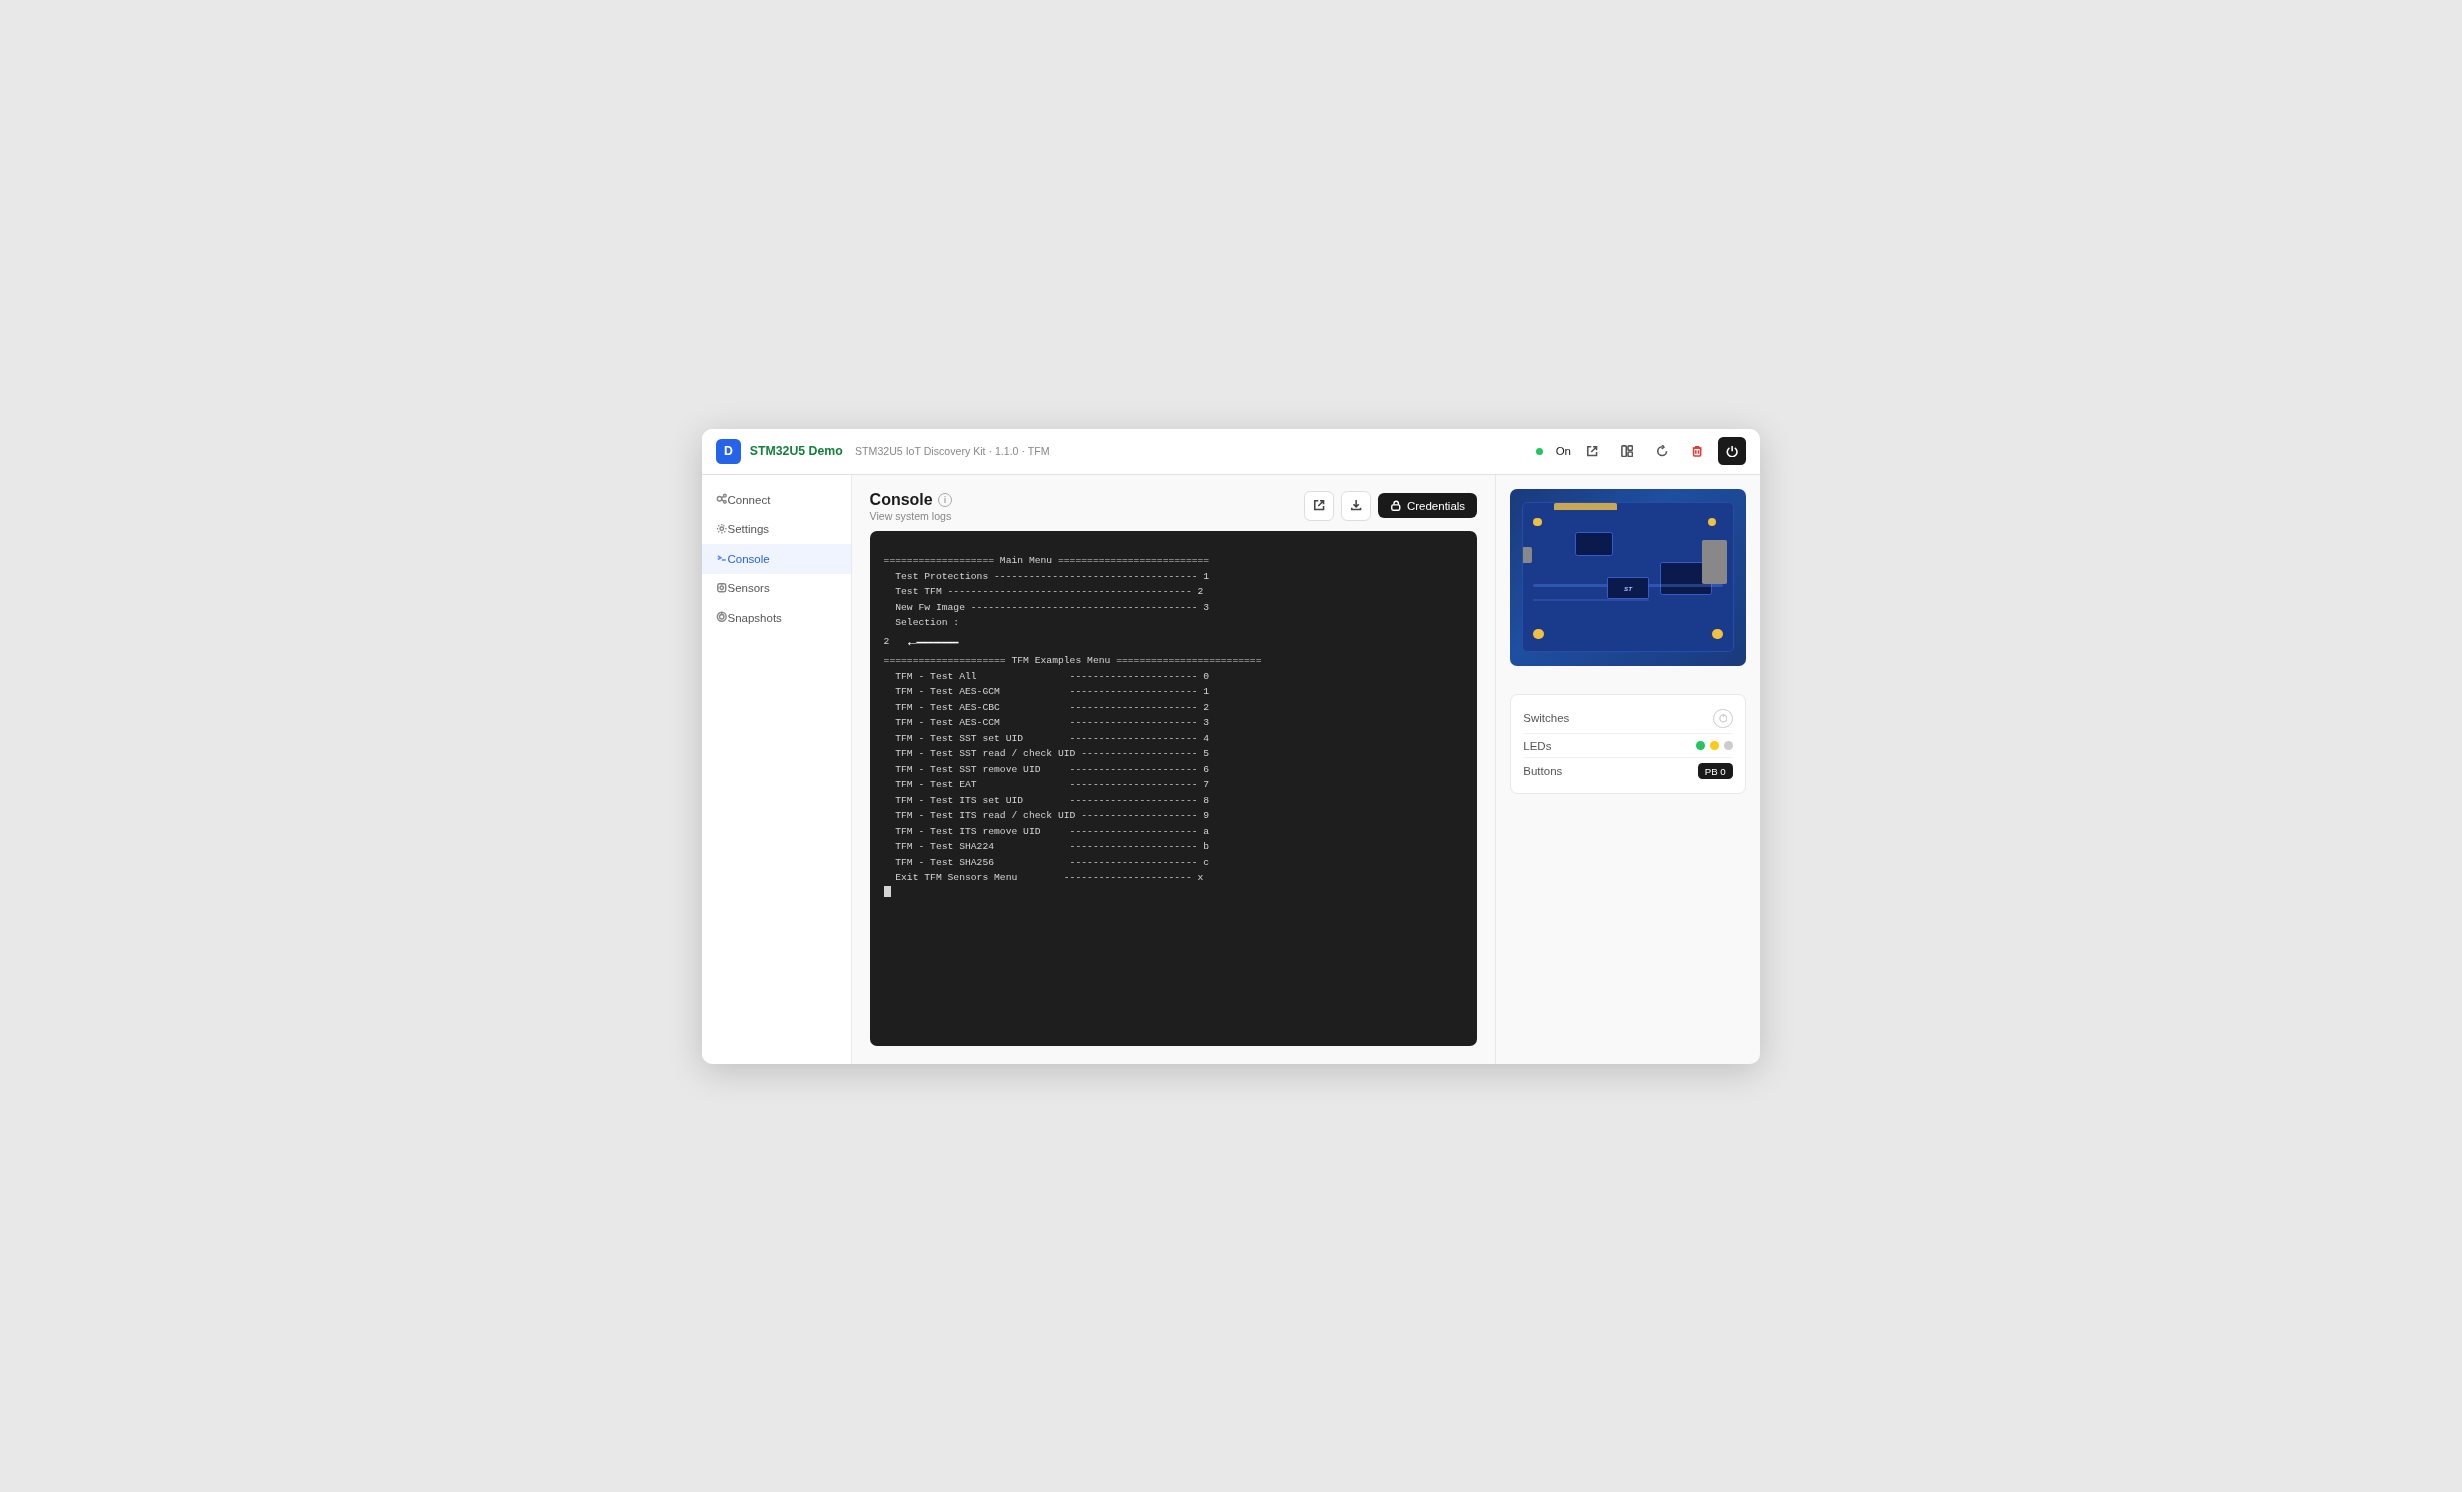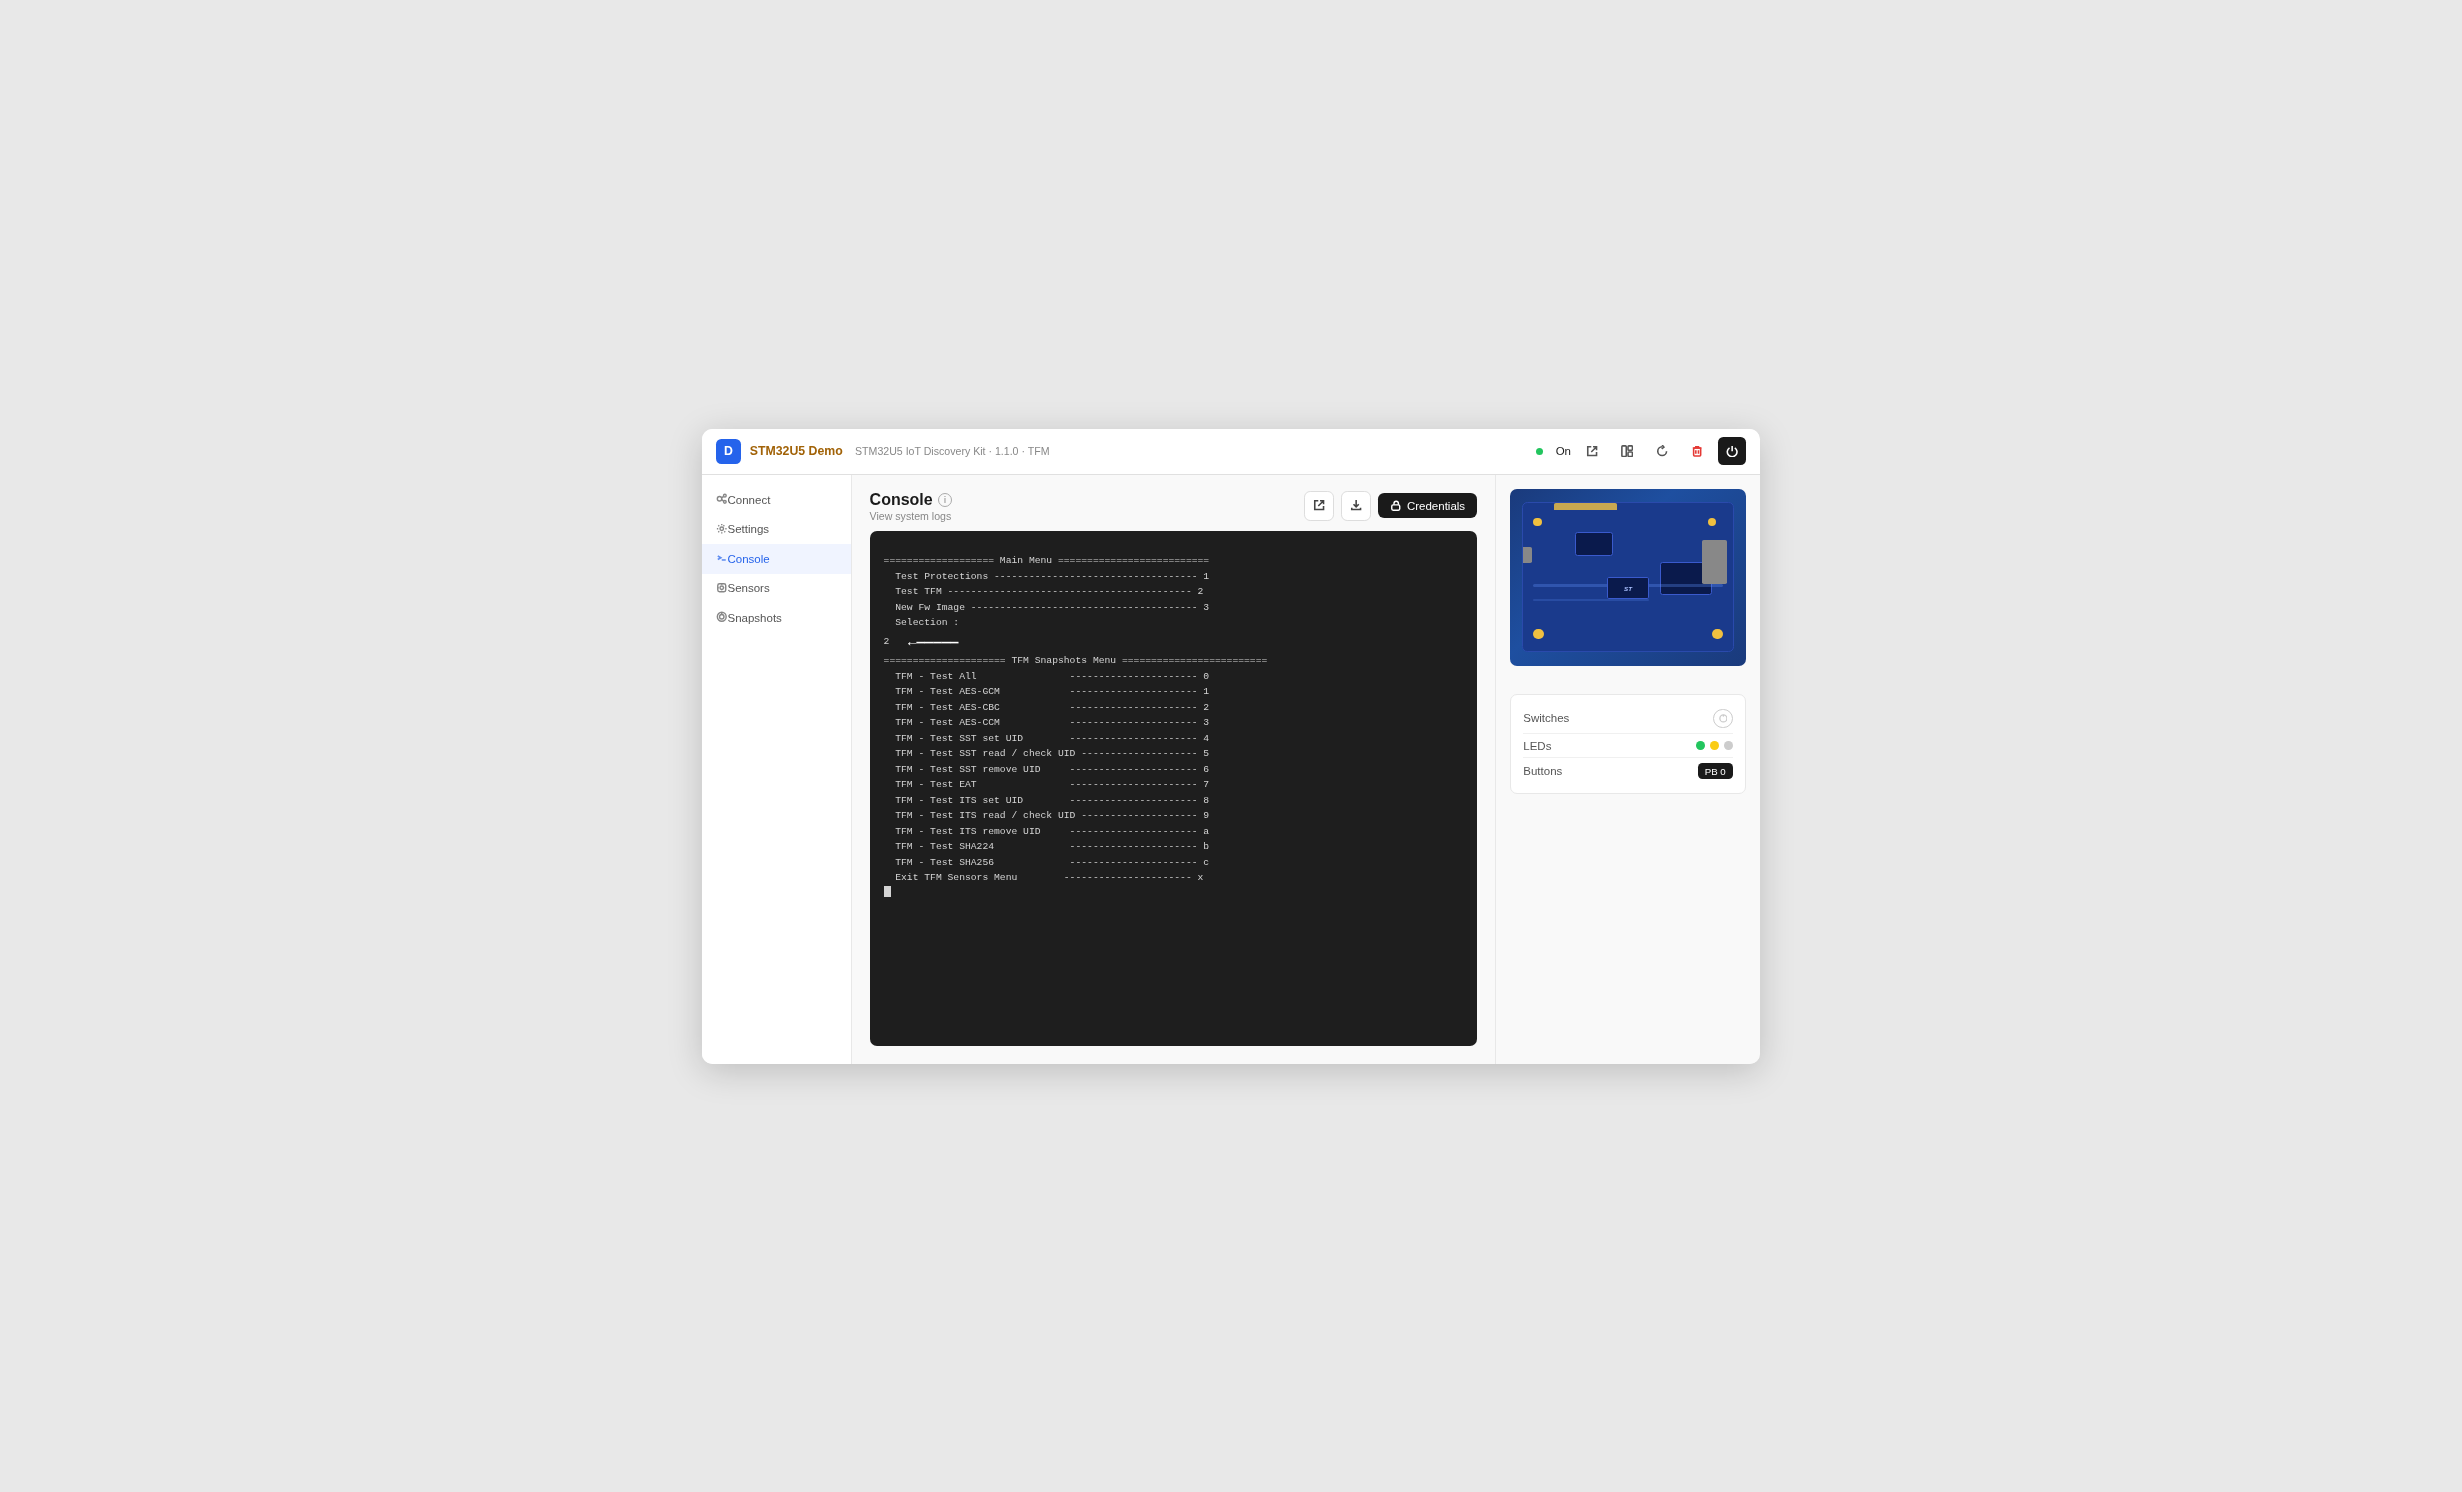--- a/index.html
+++ b/index.html
@@ -46,21 +46,21 @@
       display: flex;
       align-items: center;
       justify-content: center;
       color: white;
       font-weight: 700;
       font-size: 12.3px;
     }
     .app-title {
       font-weight: 600;
       font-size: 12.3px;
-      color: #a16207;
+      color: #15803d;
     }
     .app-subtitle {
       font-size: 10.6px;
       color: #888;
       margin-left: 3.5px;
     }
     .titlebar-right {
       display: flex;
       align-items: center;
       gap: 7px;
@@ -511,21 +511,21 @@
         <div class="terminal-line">=================== Main Menu ==========================</div>
             <div class="terminal-line"></div>
             <div class="terminal-line">  Test Protections ----------------------------------- 1</div>
             <div class="terminal-line"></div>
             <div class="terminal-line">  Test TFM ------------------------------------------ 2</div>
             <div class="terminal-line"></div>
             <div class="terminal-line">  New Fw Image --------------------------------------- 3</div>
             <div class="terminal-line"></div>
             <div class="terminal-line">  Selection :</div>
             <div class="terminal-line" style="display: flex; align-items: center; gap: 7px;"><span>2  </span><span style="display: inline-block; color: white; font-size: 14px; font-weight: bold;">←—————</span></div>
-            <div class="terminal-line">===================== TFM Snapshots Menu =========================</div>
+            <div class="terminal-line">===================== TFM Examples Menu =========================</div>
             <div class="terminal-line"></div>
             <div class="terminal-line">  TFM - Test All                ---------------------- 0</div>
             <div class="terminal-line"></div>
             <div class="terminal-line">  TFM - Test AES-GCM            ---------------------- 1</div>
             <div class="terminal-line"></div>
             <div class="terminal-line">  TFM - Test AES-CBC            ---------------------- 2</div>
             <div class="terminal-line"></div>
             <div class="terminal-line">  TFM - Test AES-CCM            ---------------------- 3</div>
             <div class="terminal-line"></div>
             <div class="terminal-line">  TFM - Test SST set UID        ---------------------- 4</div>

